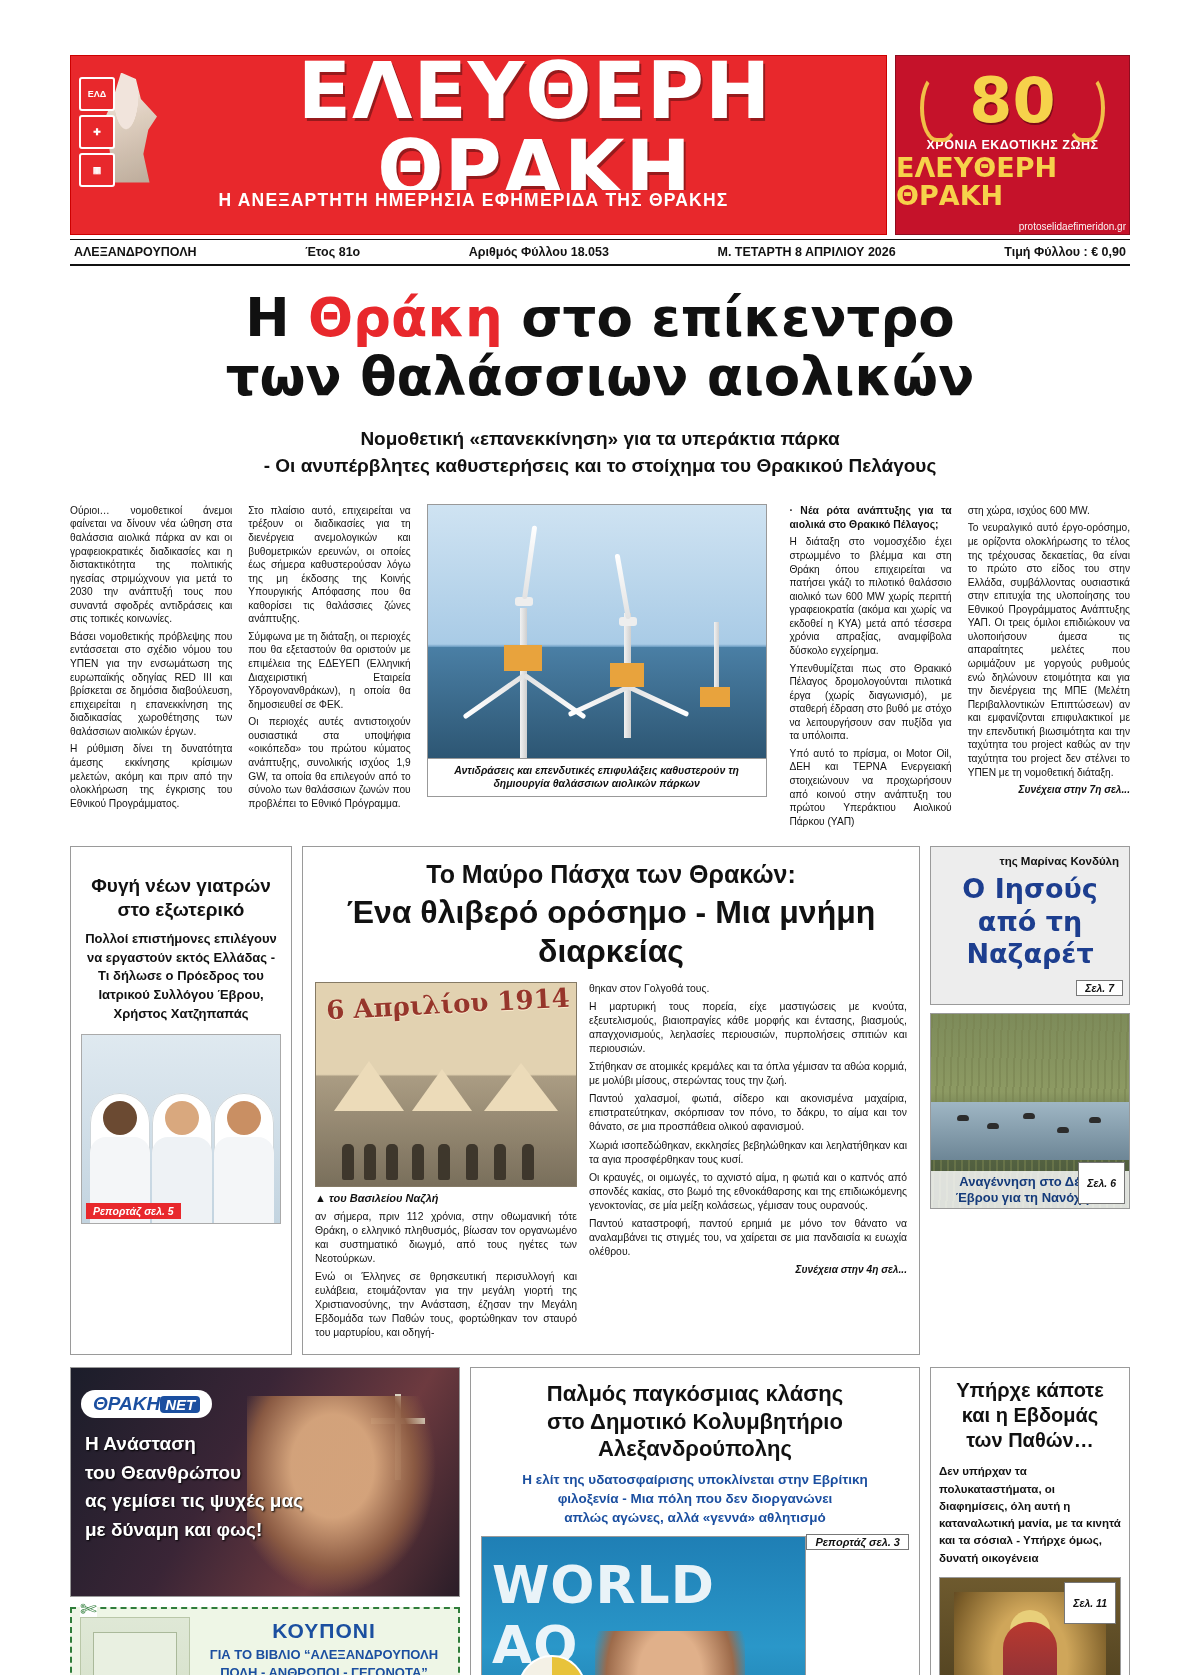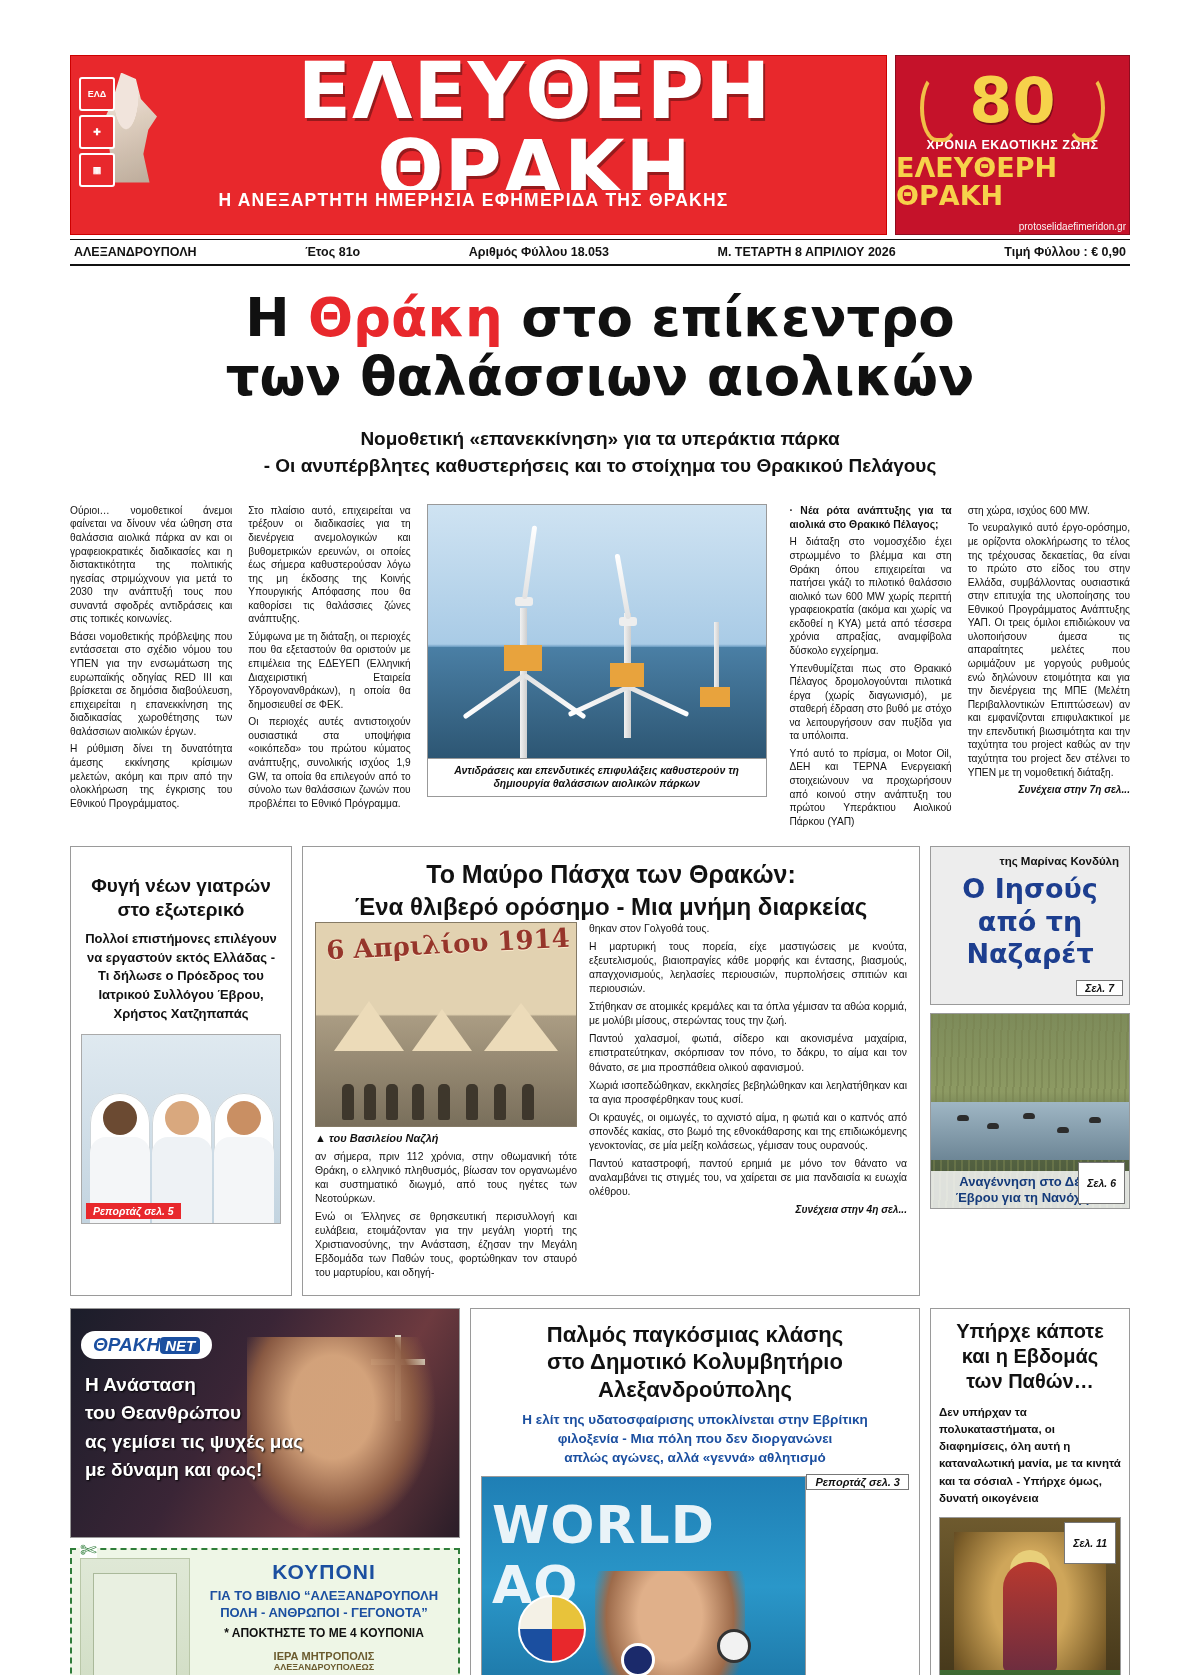--- a/index.html
+++ b/index.html
@@ -121,21 +121,21 @@
   }
   .doc { position:absolute; bottom:0; width:60px; height:130px; background:#fff; border-radius:30px 30px 0 0; box-shadow:0 0 0 1px #cfd6da inset; }
   .doc .head { position:absolute; top:8px; left:50%; transform:translateX(-50%); width:34px; height:34px; border-radius:50%; }
   .doc .scrub { position:absolute; bottom:0; left:0; right:0; height:86px; border-radius:16px 16px 0 0; }
   .tag-red {
     position:absolute; left:4px; bottom:4px; background:#e8282c; color:#fff;
     font-size:10.5px; font-weight:bold; font-style:italic; padding:2px 7px;
   }
   .b-center { flex:1; padding:10px 12px; }
   .b-center h2 { text-align:center; font-size:25px; margin:2px 0 4px 0; line-height:1.2; }
-  .b-center h2.l2 { font-size:24px; margin-bottom:0; }
+  .b-center h2.l2 { font-size:32px; margin-bottom:12px; }
   .bc-body { display:flex; gap:12px; }
   .old-photo {
     width:262px; height:205px; position:relative; overflow:hidden;
     background:linear-gradient(#b9ae99,#8e8470); border:1px solid #7a7262;
     filter:sepia(.35);
   }
   .op-sky { position:absolute; inset:0; background:linear-gradient(#cdc4ae 0 45%, #9c9280 46%, #6f6758 100%); }
   .op-date { position:absolute; top:6px; left:10px; color:#b1221c; font-size:26px; font-weight:bold; font-family:"DejaVu Serif", serif; transform:rotate(-3deg); text-shadow:0 1px 0 rgba(255,255,255,.4); }
   .tent { position:absolute; background:#d6cdb6; }
   .figure { position:absolute; bottom:6px; width:12px; height:36px; background:#3a332a; border-radius:5px 5px 2px 2px; }

